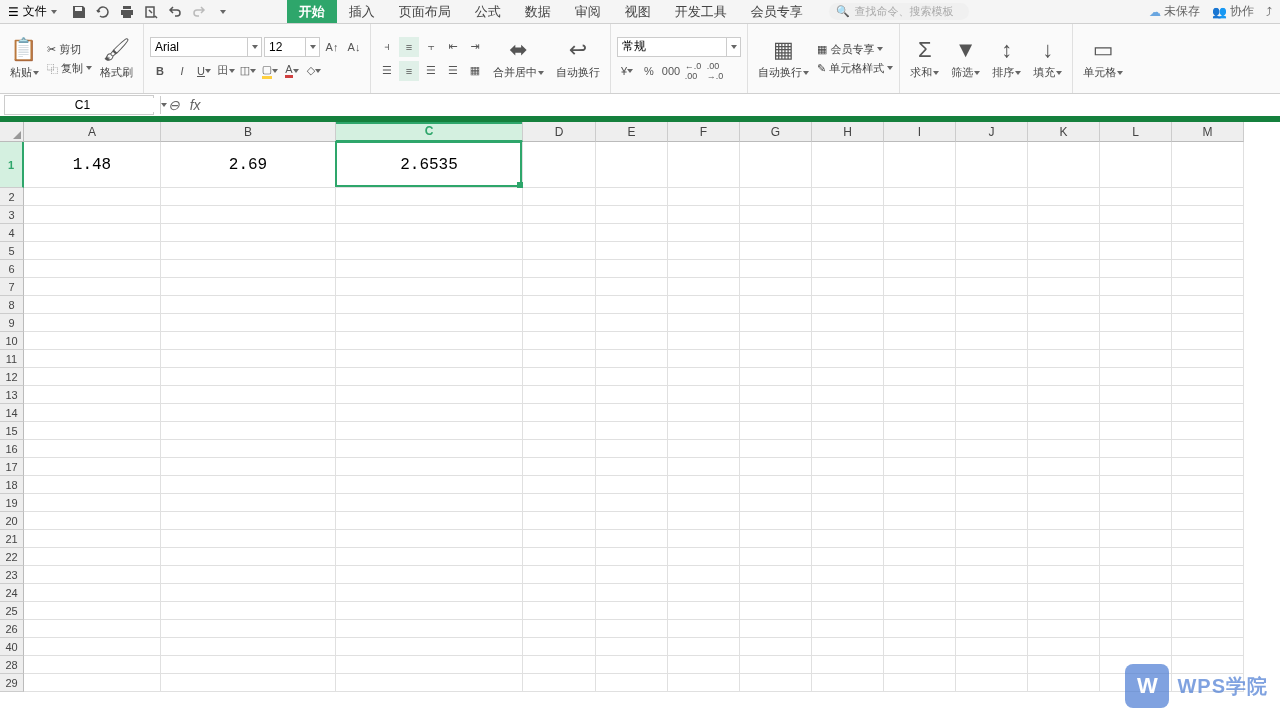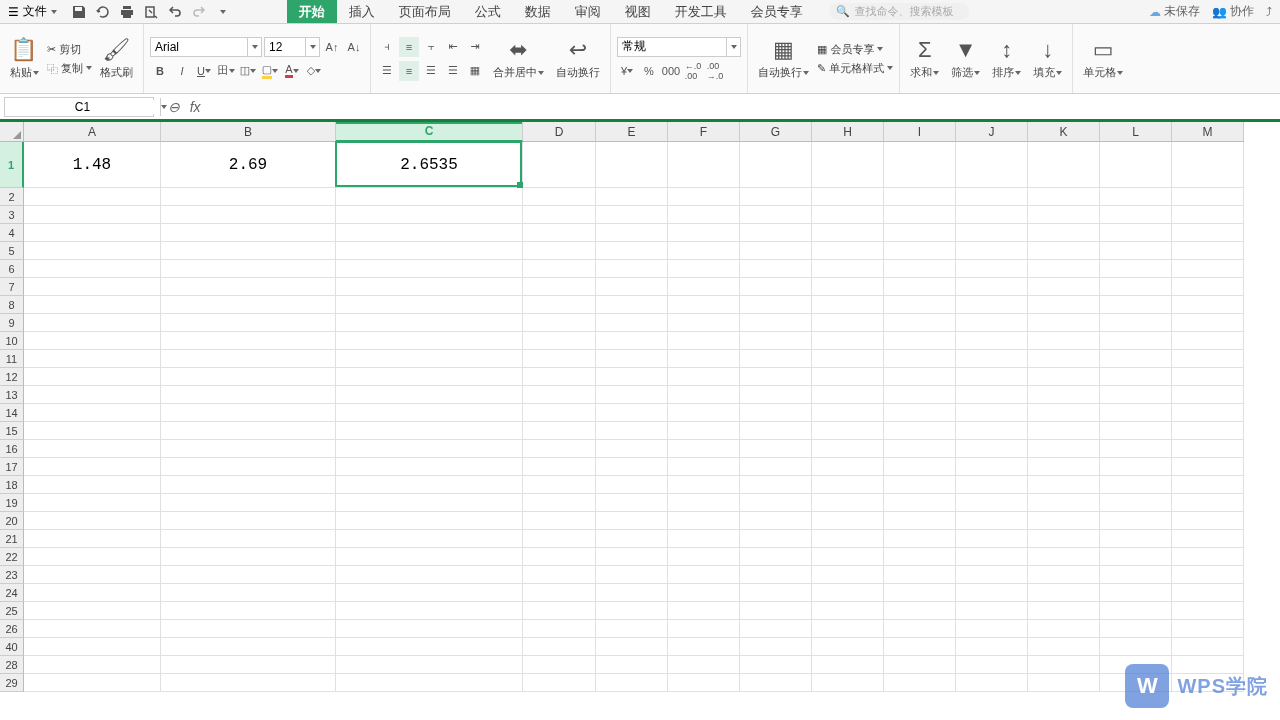--- a/index.html
+++ b/index.html
@@ -29,21 +29,21 @@
     .rg-stack { display: flex; flex-direction: column; gap: 4px; }
     .rg-row { display: flex; align-items: center; gap: 3px; cursor: pointer; }
     .dropdown-arrow { width: 0; height: 0; border-left: 3px solid transparent; border-right: 3px solid transparent; border-top: 4px solid #666; }
     .combo { display: flex; align-items: center; border: 1px solid #ccc; background: #fff; height: 20px; }
     .combo-input { border: none; outline: none; font-size: 12px; padding: 0 4px; background: transparent; }
     .combo-btn { width: 14px; display: flex; align-items: center; justify-content: center; border-left: 1px solid #ccc; height: 100%; }
     .icon-btn { width: 20px; height: 20px; display: flex; align-items: center; justify-content: center; cursor: pointer; color: #555; }
     .icon-row { display: flex; gap: 2px; }
     
     
-    .formula-bar { height: 28px; display: flex; align-items: center; border-bottom: 3px solid #15803d; background: #fff; }
+    .formula-bar { height: 28px; display: flex; align-items: center; border-bottom: 6px solid #15803d; background: #fff; }
     .namebox { width: 150px; height: 20px; border: 1px solid #ccc; display: flex; align-items: center; margin: 0 4px; }
     .namebox-input { flex: 1; border: none; outline: none; text-align: center; font-size: 12px; }
     .namebox-dd { width: 14px; display: flex; align-items: center; justify-content: center; border-left: 1px solid #ccc; height: 100%; }
     .fb-btns { display: flex; align-items: center; gap: 10px; padding: 0 10px; color: #666; }
     .fb-btns .fb-icon { cursor: pointer; font-size: 14px; font-style: italic; }
     .formula-input { flex: 1; border: none; border-left: 1px solid #eee; outline: none; height: 100%; padding: 0 8px; font-family: "Courier New", monospace; font-size: 13px; }
     
     
     .grid-area { position: relative; width: 1280px; }
     .corner { position: absolute; left: 0; top: 0; width: 24px; height: 20px; background: #eee; border-right: 1px solid #bbb; border-bottom: 1px solid #bbb; display: flex; align-items: center; justify-content: center; }

